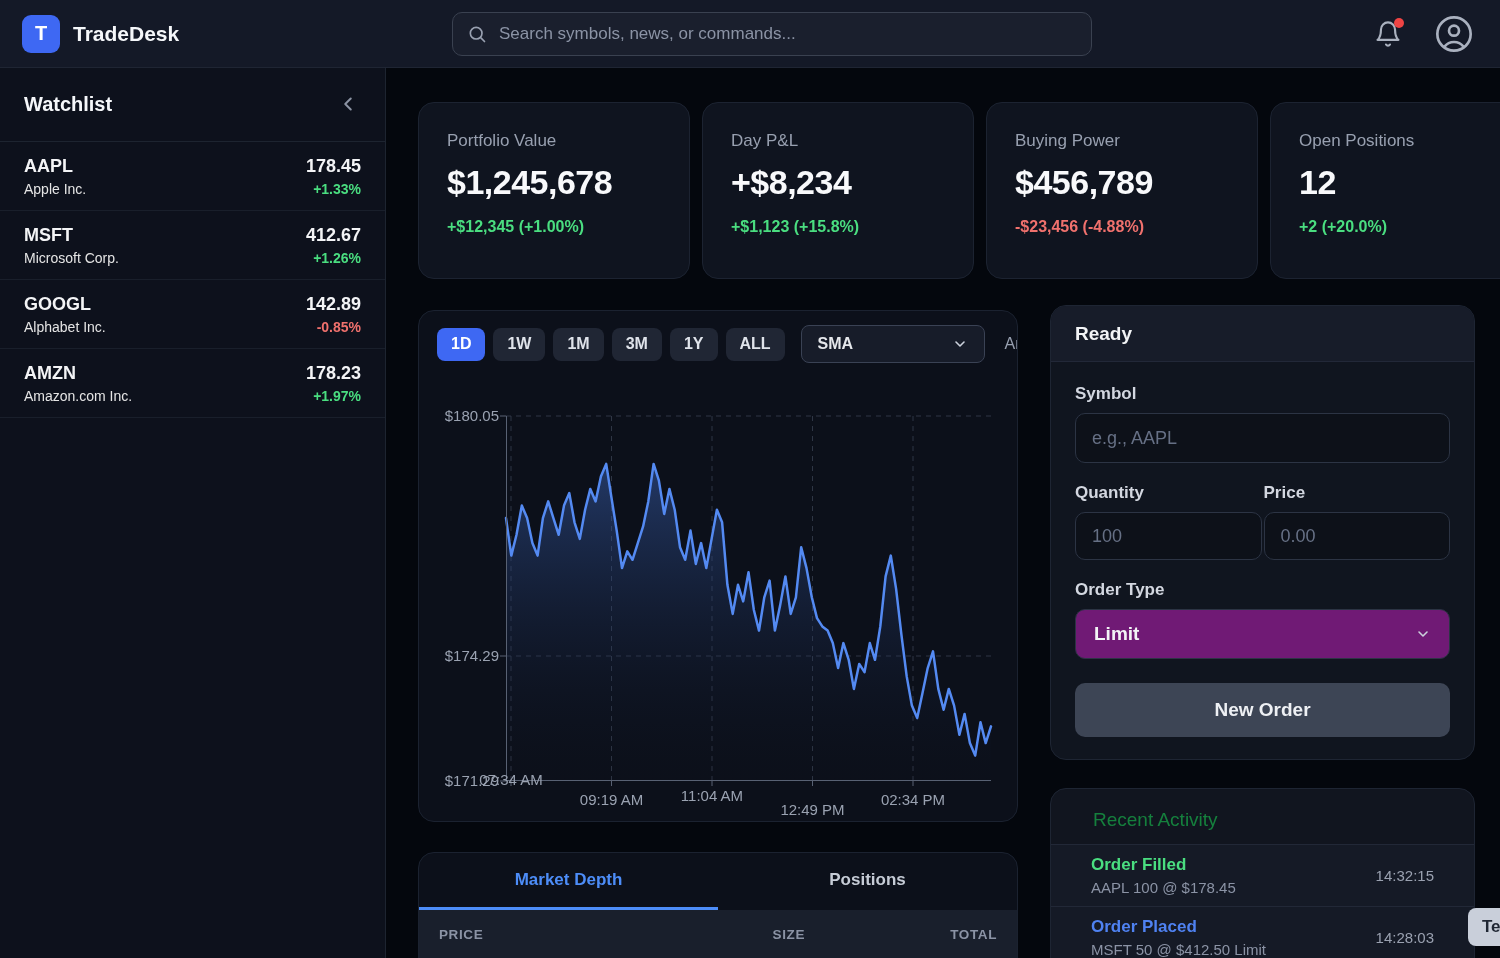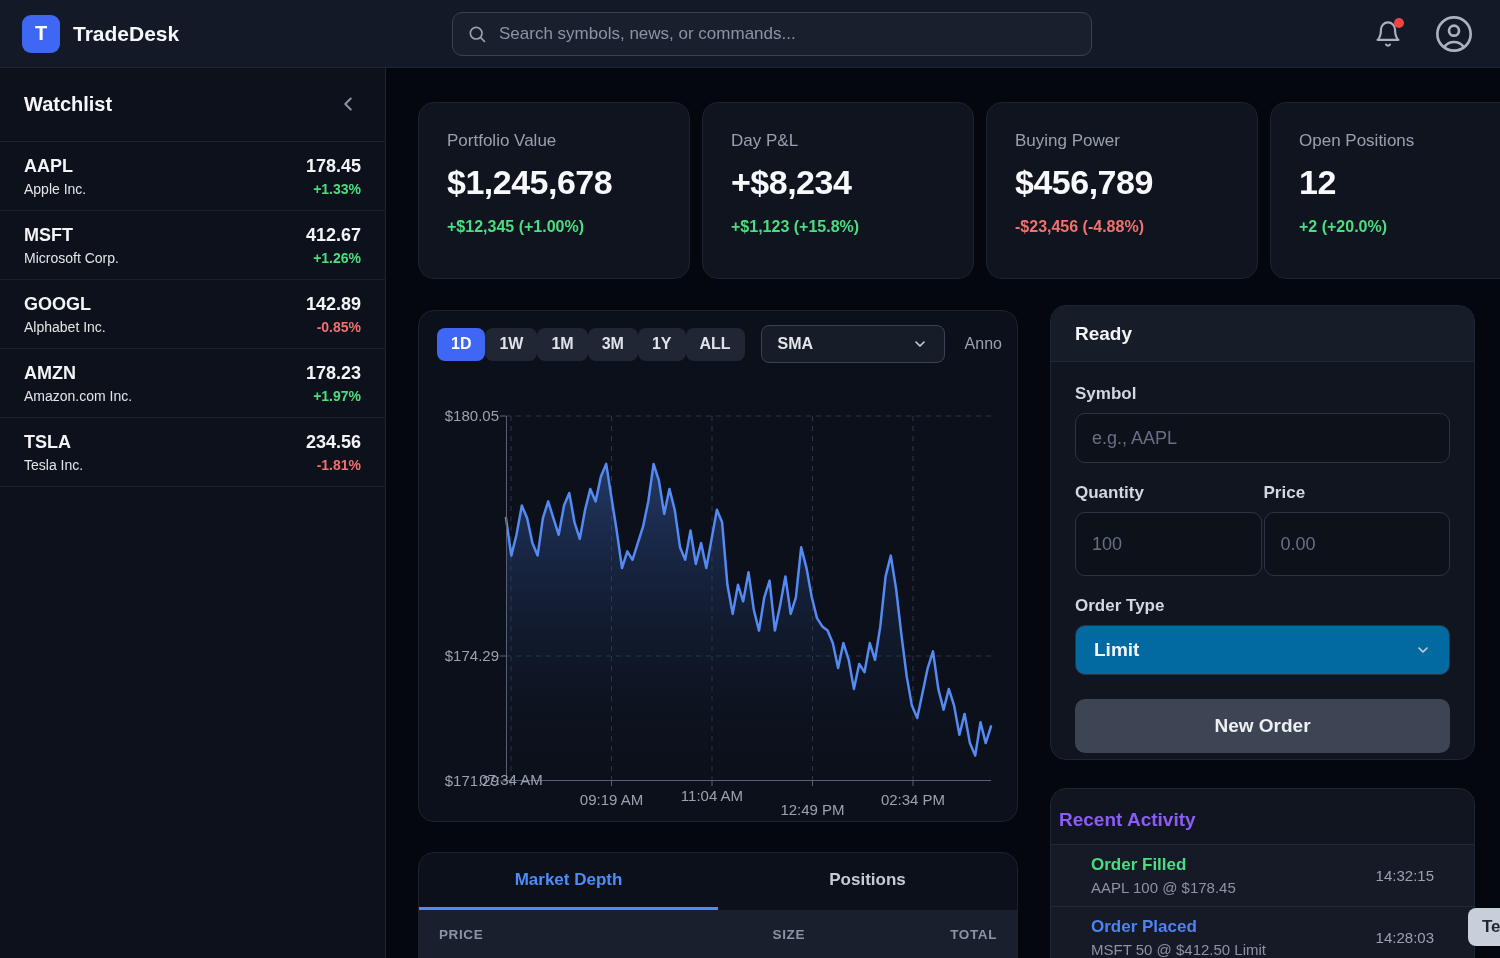--- a/index.html
+++ b/index.html
@@ -74,29 +74,29 @@
 
   
   .order-panel{position:absolute;left:1050px;top:305px;width:425px;height:455px;background:#10151f;border:1px solid #1e2533;border-radius:16px;overflow:hidden;}
   .op-header{height:56px;background:#171c29;border-bottom:1px solid #222838;display:flex;align-items:center;padding:0 24px;font-size:19px;font-weight:700;color:#f3f4f6;}
   .op-body{padding:22px 24px 24px;}
   .fld-label{font-size:17px;font-weight:600;color:#d3d7e0;margin-bottom:9px;}
   .txt-input{width:100%;height:50px;background:#0d1119;border:1px solid #2c3444;border-radius:10px;padding:0 16px;color:#e5e8ee;font-size:18px;outline:none;}
   .txt-input::placeholder{color:#667085;}
   .fld-row{display:flex;gap:2px;margin-top:20px;}
   .fld-col{flex:1;min-width:0;}
-  .fld-col .txt-input{height:64px;}
+  .fld-col .txt-input{height:48px;}
   .ot-wrap{margin-top:20px;}
-  .order-select{width:100%;height:50px;border:1px solid #2c3444;border-radius:10px;background:#0369a1;display:flex;align-items:center;justify-content:space-between;padding:0 18px;cursor:pointer;}
+  .order-select{width:100%;height:50px;border:1px solid #2c3444;border-radius:10px;background:#701a75;display:flex;align-items:center;justify-content:space-between;padding:0 18px;cursor:pointer;}
   .order-select .sel-val{font-size:19px;font-weight:600;color:#f3f4f6;}
   .submit-btn{margin-top:24px;width:100%;height:54px;background:#3d4555;border:none;border-radius:10px;color:#eef0f4;font-size:19px;font-weight:700;cursor:pointer;}
 
   
   .activity-panel{position:absolute;left:1050px;top:788px;width:425px;height:190px;background:#11151f;border:1px solid #1e2533;border-radius:16px;overflow:hidden;}
-  .ap-title{padding:20px 8px 13px;font-size:19px;font-weight:700;color:#8b5cf6;}
+  .ap-title{padding:20px 42px 13px;font-size:19px;font-weight:400;color:#15803d;}
   .act-row{border-top:1px solid #222837;background:#151a26;padding:10px 40px;display:flex;align-items:center;justify-content:space-between;min-height:54px;}
   .act-title{font-size:17px;font-weight:700;}
   .act-detail{font-size:15px;color:#8b93a5;margin-top:4px;}
   .act-time{font-size:15px;color:#9aa1b0;flex:0 0 auto;margin-left:12px;}
 
   
   .toast{position:absolute;left:1468px;top:908px;height:38px;min-width:80px;background:#c9cfda;border-radius:8px;display:flex;align-items:center;padding:0 14px;font-size:17px;font-weight:600;color:#1f2633;cursor:pointer;}
 </style>
 </head>
 <body>
@@ -176,30 +176,20 @@
         <div class="watch-item">
     <div>
       <div class="wi-symbol">AMZN</div>
       <div class="wi-name">Amazon.com Inc.</div>
     </div>
     <div class="wi-right">
       <div class="wi-price">178.23</div>
       <div class="wi-change up">+1.97%</div>
     </div>
   </div>
-        <div class="watch-item">
-    <div>
-      <div class="wi-symbol">TSLA</div>
-      <div class="wi-name">Tesla Inc.</div>
-    </div>
-    <div class="wi-right">
-      <div class="wi-price">234.56</div>
-      <div class="wi-change down">-1.81%</div>
-    </div>
-  </div>
       </div>
   </div>
 
   <div class="stats-row" id="stats-row">
       <div class="stat-card">
     <div class="stat-label">Portfolio Value</div>
     <div class="stat-value">$1,245,678</div>
     <div class="stat-change up">+$12,345 (+1.00%)</div>
   </div>
       <div class="stat-card">
@@ -214,21 +204,21 @@
   </div>
       <div class="stat-card">
     <div class="stat-label">Open Positions</div>
     <div class="stat-value">12</div>
     <div class="stat-change up">+2 (+20.0%)</div>
   </div>
     </div>
 
   <div class="chart-card">
     <div class="chart-toolbar">
-      <span id="tf-group" style="display:flex;gap:0;">
+      <span id="tf-group" style="display:flex;gap:8px;">
           <button class="tf-btn active">1D</button>
           <button class="tf-btn">1W</button>
           <button class="tf-btn">1M</button>
           <button class="tf-btn">3M</button>
           <button class="tf-btn">1Y</button>
           <button class="tf-btn">ALL</button>
         </span>
       <div class="ind-select">
         <span class="sel-val">SMA</span>
         <span class="caret"><svg viewBox="0 0 24 24" fill="none" stroke="currentColor" stroke-width="2.4" stroke-linecap="round" stroke-linejoin="round">

